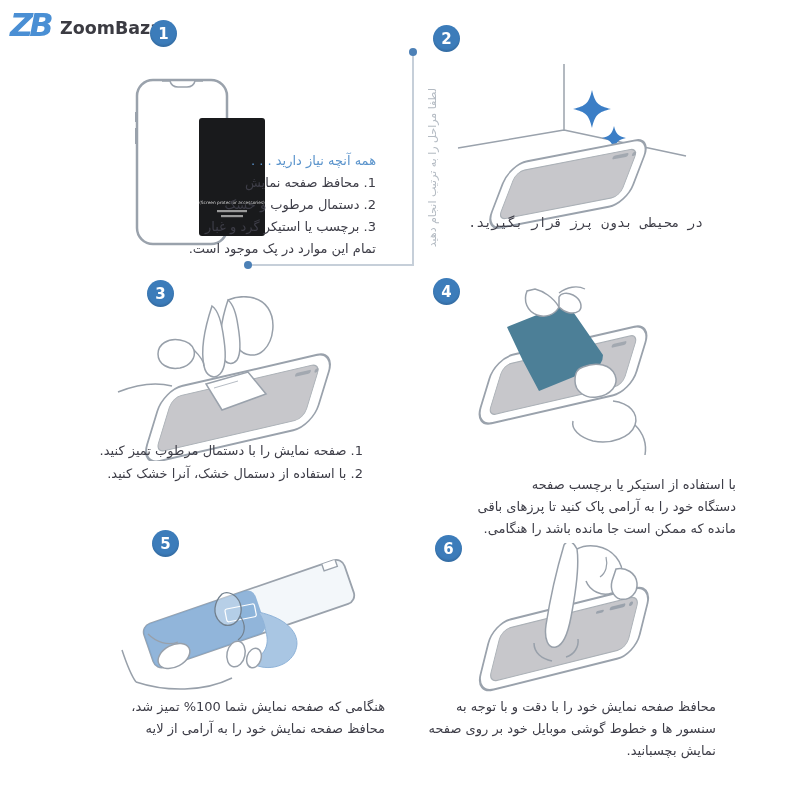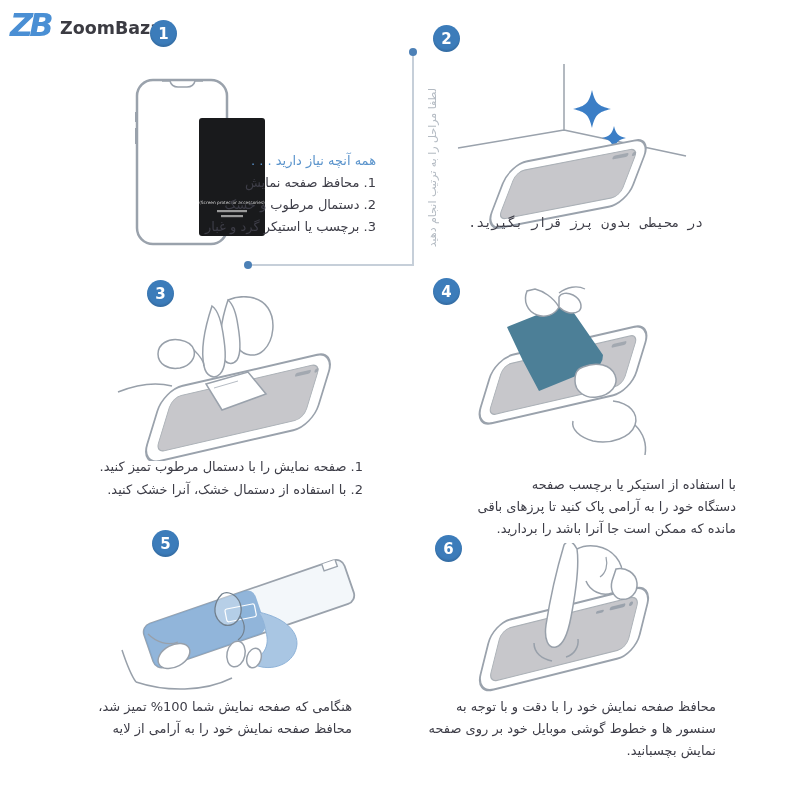--- a/index.html
+++ b/index.html
@@ -59,20 +59,21 @@
       <rect x="84" y="134" width="30" height="2.2" fill="#9a9a9a"></rect>
       <rect x="88" y="139" width="22" height="2.2" fill="#9a9a9a"></rect>
     </g>
   </svg>
 
   <div class="fa" style="right:400px;top:150px;">
     <div class="heading">همه آنچه نیاز دارید . . .</div>
     <div>1. محافظ صفحه نمایش</div>
     <div>2. دستمال مرطوب و خشک</div>
     <div>3. برچسب یا استیکر گرد و غبار</div>
+    <div>تمام این موارد در پک موجود است.</div>
   </div>
 
   <svg class="abs" style="left:448px;top:56px;" width="245" height="190" viewBox="0 0 245 190">
     <path d="M 116,8 V 74 M 116,74 L 10,92 M 116,74 L 238,100" fill="none" stroke="#9aa2ac" stroke-width="1.5"></path>
     <path d="M144,34 C147,47 150,50 163,53 C150,56 147,59 144,72 C141,59 138,56 125,53 C138,50 141,47 144,34 Z" fill="#3b7ec6"></path>
     <path d="M166,70 C168,78 170,80 178,82 C170,84 168,86 166,94 C164,86 162,84 154,82 C162,80 164,78 166,70 Z" fill="#3b7ec6"></path>
     <g transform="translate(120,128) rotate(-11) skewX(-32)">
       <rect x="-72" y="-30" width="144" height="60" rx="17" fill="#ffffff" stroke="#9aa2ac" stroke-width="2"></rect>
       <rect x="-62" y="-22" width="124" height="44" rx="8" fill="#c7c7cb" stroke="#aab0b6" stroke-width="1"></rect>
       <rect x="38" y="-19" width="16" height="3.5" rx="1.7" fill="#a2a8b0"></rect>
@@ -96,21 +97,21 @@
     <g>
       <path d="M 118,4 C 132,-2 150,0 158,12 C 166,24 164,44 154,54 C 146,62 134,60 128,52" fill="#ffffff" stroke="#98a0aa" stroke-width="1.5"></path>
       <path d="M 118,4 C 112,22 108,42 112,58 C 114,68 122,70 127,64 C 131,58 130,42 128,30 C 126,16 123,8 118,4 Z" fill="#ffffff" stroke="#98a0aa" stroke-width="1.5"></path>
       <path d="M 102,10 C 96,28 90,52 94,70 C 96,80 104,84 110,78 C 116,72 116,58 114,44 C 112,28 108,14 102,10 Z" fill="#ffffff" stroke="#98a0aa" stroke-width="1.5"></path>
       <path d="M 70,44 C 58,42 48,48 48,58 C 48,68 58,74 70,72 C 80,70 86,62 84,54 C 82,48 76,45 70,44 Z" fill="#ffffff" stroke="#98a0aa" stroke-width="1.5"></path>
       <path d="M 84,54 C 90,60 94,66 94,70" fill="none" stroke="#98a0aa" stroke-width="1.3"></path>
       <path d="M 8,96 C 28,88 46,86 62,90" fill="none" stroke="#98a0aa" stroke-width="1.5"></path>
     </g>
   </svg>
 
-  <div class="fa" style="right:413px;top:455px;line-height:23px;">
+  <div class="fa" style="right:413px;top:439px;line-height:23px;">
     <div>1. صفحه نمایش را با دستمال مرطوب تمیز کنید.</div>
     <div>2. با استفاده از دستمال خشک، آنرا خشک کنید.</div>
   </div>
 
   <svg class="abs" style="left:463px;top:283px;" width="215" height="175" viewBox="0 0 215 175">
     <g transform="translate(100,92) rotate(-13) skewX(-30)">
       <rect x="-80" y="-31" width="160" height="62" rx="18" fill="#ffffff" stroke="#9aa2ac" stroke-width="2"></rect>
       <rect x="-69" y="-23" width="138" height="46" rx="8" fill="#c7c7cb" stroke="#aab0b6" stroke-width="1"></rect>
       <rect x="44" y="-19" width="15" height="3.5" rx="1.7" fill="#a2a8b0"></rect>
     </g>
@@ -124,21 +125,21 @@
     <g>
       <path d="M 120,84 C 134,78 148,82 152,92 C 156,102 148,112 134,114 C 122,116 112,108 112,98 C 112,90 114,86 120,84 Z" fill="#ffffff" stroke="#98a0aa" stroke-width="1.5"></path>
       <path d="M 150,118 C 166,120 176,130 172,142 C 168,154 148,162 130,158 C 116,154 108,146 110,138" fill="#ffffff" stroke="#98a0aa" stroke-width="1.5"></path>
       <path d="M 172,142 C 180,150 184,160 182,172" fill="none" stroke="#98a0aa" stroke-width="1.5"></path>
     </g>
   </svg>
 
   <div class="fa" style="right:40px;top:446px;margin-top:28px;">
     <div>با استفاده از استیکر یا برچسب صفحه</div>
     <div>دستگاه خود را به آرامی پاک کنید تا پرزهای باقی</div>
-    <div>مانده که ممکن است جا آنرا باشد را بردارید.</div>
+    <div>مانده که ممکن است جا مانده باشد را هنگامی.</div>
   </div>
 
   <svg class="abs" style="left:118px;top:550px;" width="250" height="150" viewBox="0 0 250 150">
     <g transform="translate(130,64) rotate(-19)">
       <rect x="-105" y="-23" width="212" height="46" rx="9" fill="#f3f7fa" stroke="#9aa2ac" stroke-width="1.8"></rect>
       <path d="M 86,-23 v 7 h 14 v -7" fill="#ffffff" stroke="#9aa2ac" stroke-width="1.4"></path>
       <rect x="-105" y="-23" width="118" height="46" rx="9" fill="#7fa9d4" fill-opacity="0.85"></rect>
       <rect x="-22" y="-9" width="30" height="13" rx="2" transform="rotate(8)" fill="#8db4da" stroke="#ffffff" stroke-width="1.2"></rect>
     </g>
     <path d="M 140,62 C 170,68 186,86 176,104 C 168,118 146,122 132,112 C 146,106 152,96 148,82 C 146,72 144,66 140,62 Z" fill="#a9c6e3" stroke="#8fb3d8" stroke-width="1"></path>
@@ -147,21 +148,21 @@
       <path d="M 122,66 C 128,74 128,84 120,90" fill="none" stroke="#72808e" stroke-width="1.2"></path>
       <ellipse cx="118" cy="104" rx="9" ry="13" transform="rotate(12 118 104)" fill="#ffffff" stroke="#98a0aa" stroke-width="1.5"></ellipse>
       <ellipse cx="136" cy="108" rx="7" ry="10" transform="rotate(18 136 108)" fill="#ffffff" stroke="#98a0aa" stroke-width="1.5"></ellipse>
       <ellipse cx="56" cy="106" rx="17" ry="11" transform="rotate(-28 56 106)" fill="#ffffff" stroke="#98a0aa" stroke-width="1.5"></ellipse>
       <path d="M 18,132 C 48,142 86,142 114,128" fill="none" stroke="#98a0aa" stroke-width="1.5"></path>
       <path d="M 4,100 C 8,112 12,124 18,132" fill="none" stroke="#98a0aa" stroke-width="1.5"></path>
       <path d="M 30,84 C 38,92 50,96 60,92" fill="none" stroke="#98a0aa" stroke-width="1.3"></path>
     </g>
   </svg>
 
-  <div class="fa" style="right:424px;top:696px;text-align:right;">
+  <div class="fa" style="right:391px;top:696px;text-align:right;">
     <div>هنگامی که صفحه نمایش شما 100% تمیز شد،</div>
     <div>محافظ صفحه نمایش خود را به آرامی از لایه</div>
   </div>
 
   <svg class="abs" style="left:460px;top:543px;" width="235" height="160" viewBox="0 0 235 160">
     <g transform="translate(104,96) rotate(-14) skewX(-28)">
       <rect x="-82" y="-32" width="164" height="64" rx="18" fill="#ffffff" stroke="#9aa2ac" stroke-width="2"></rect>
       <rect x="-71" y="-24" width="142" height="48" rx="9" fill="#c7c7cb" stroke="#aab0b6" stroke-width="1"></rect>
       <rect x="42" y="-20" width="16" height="3.5" rx="1.7" fill="#9aa2ac"></rect>
       <rect x="28" y="-19" width="8" height="2.5" rx="1.2" fill="#9aa2ac"></rect>

